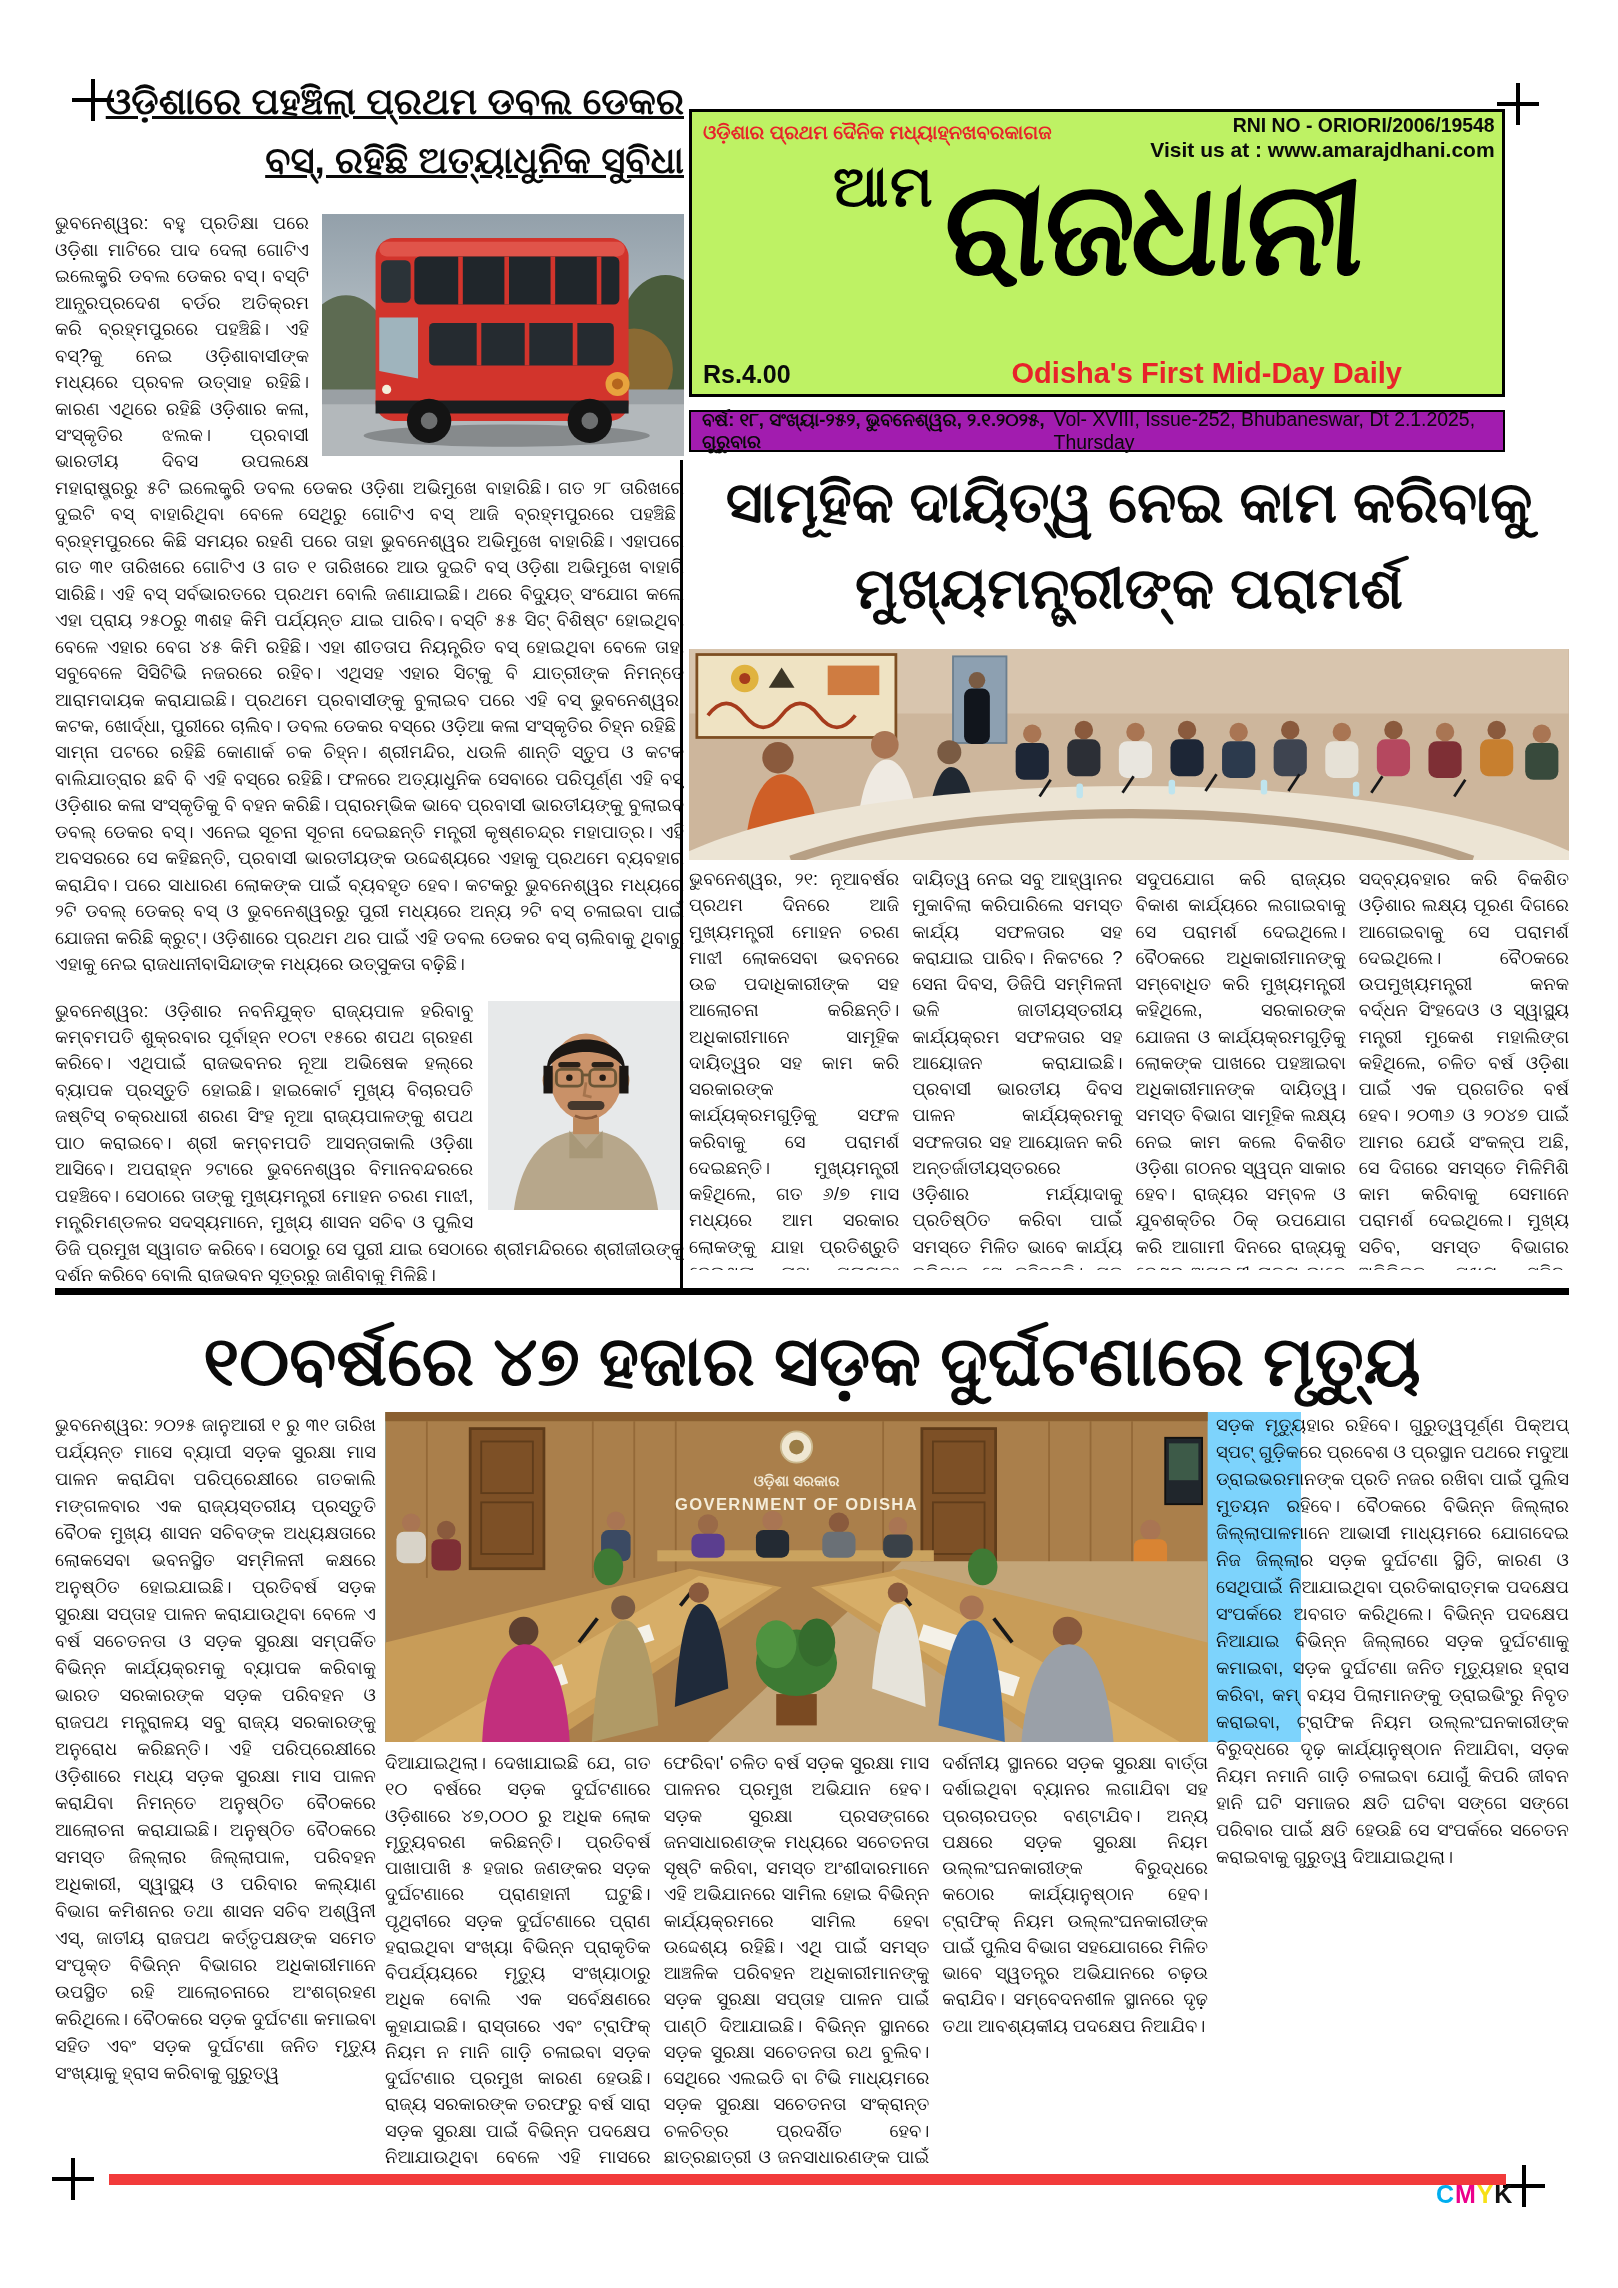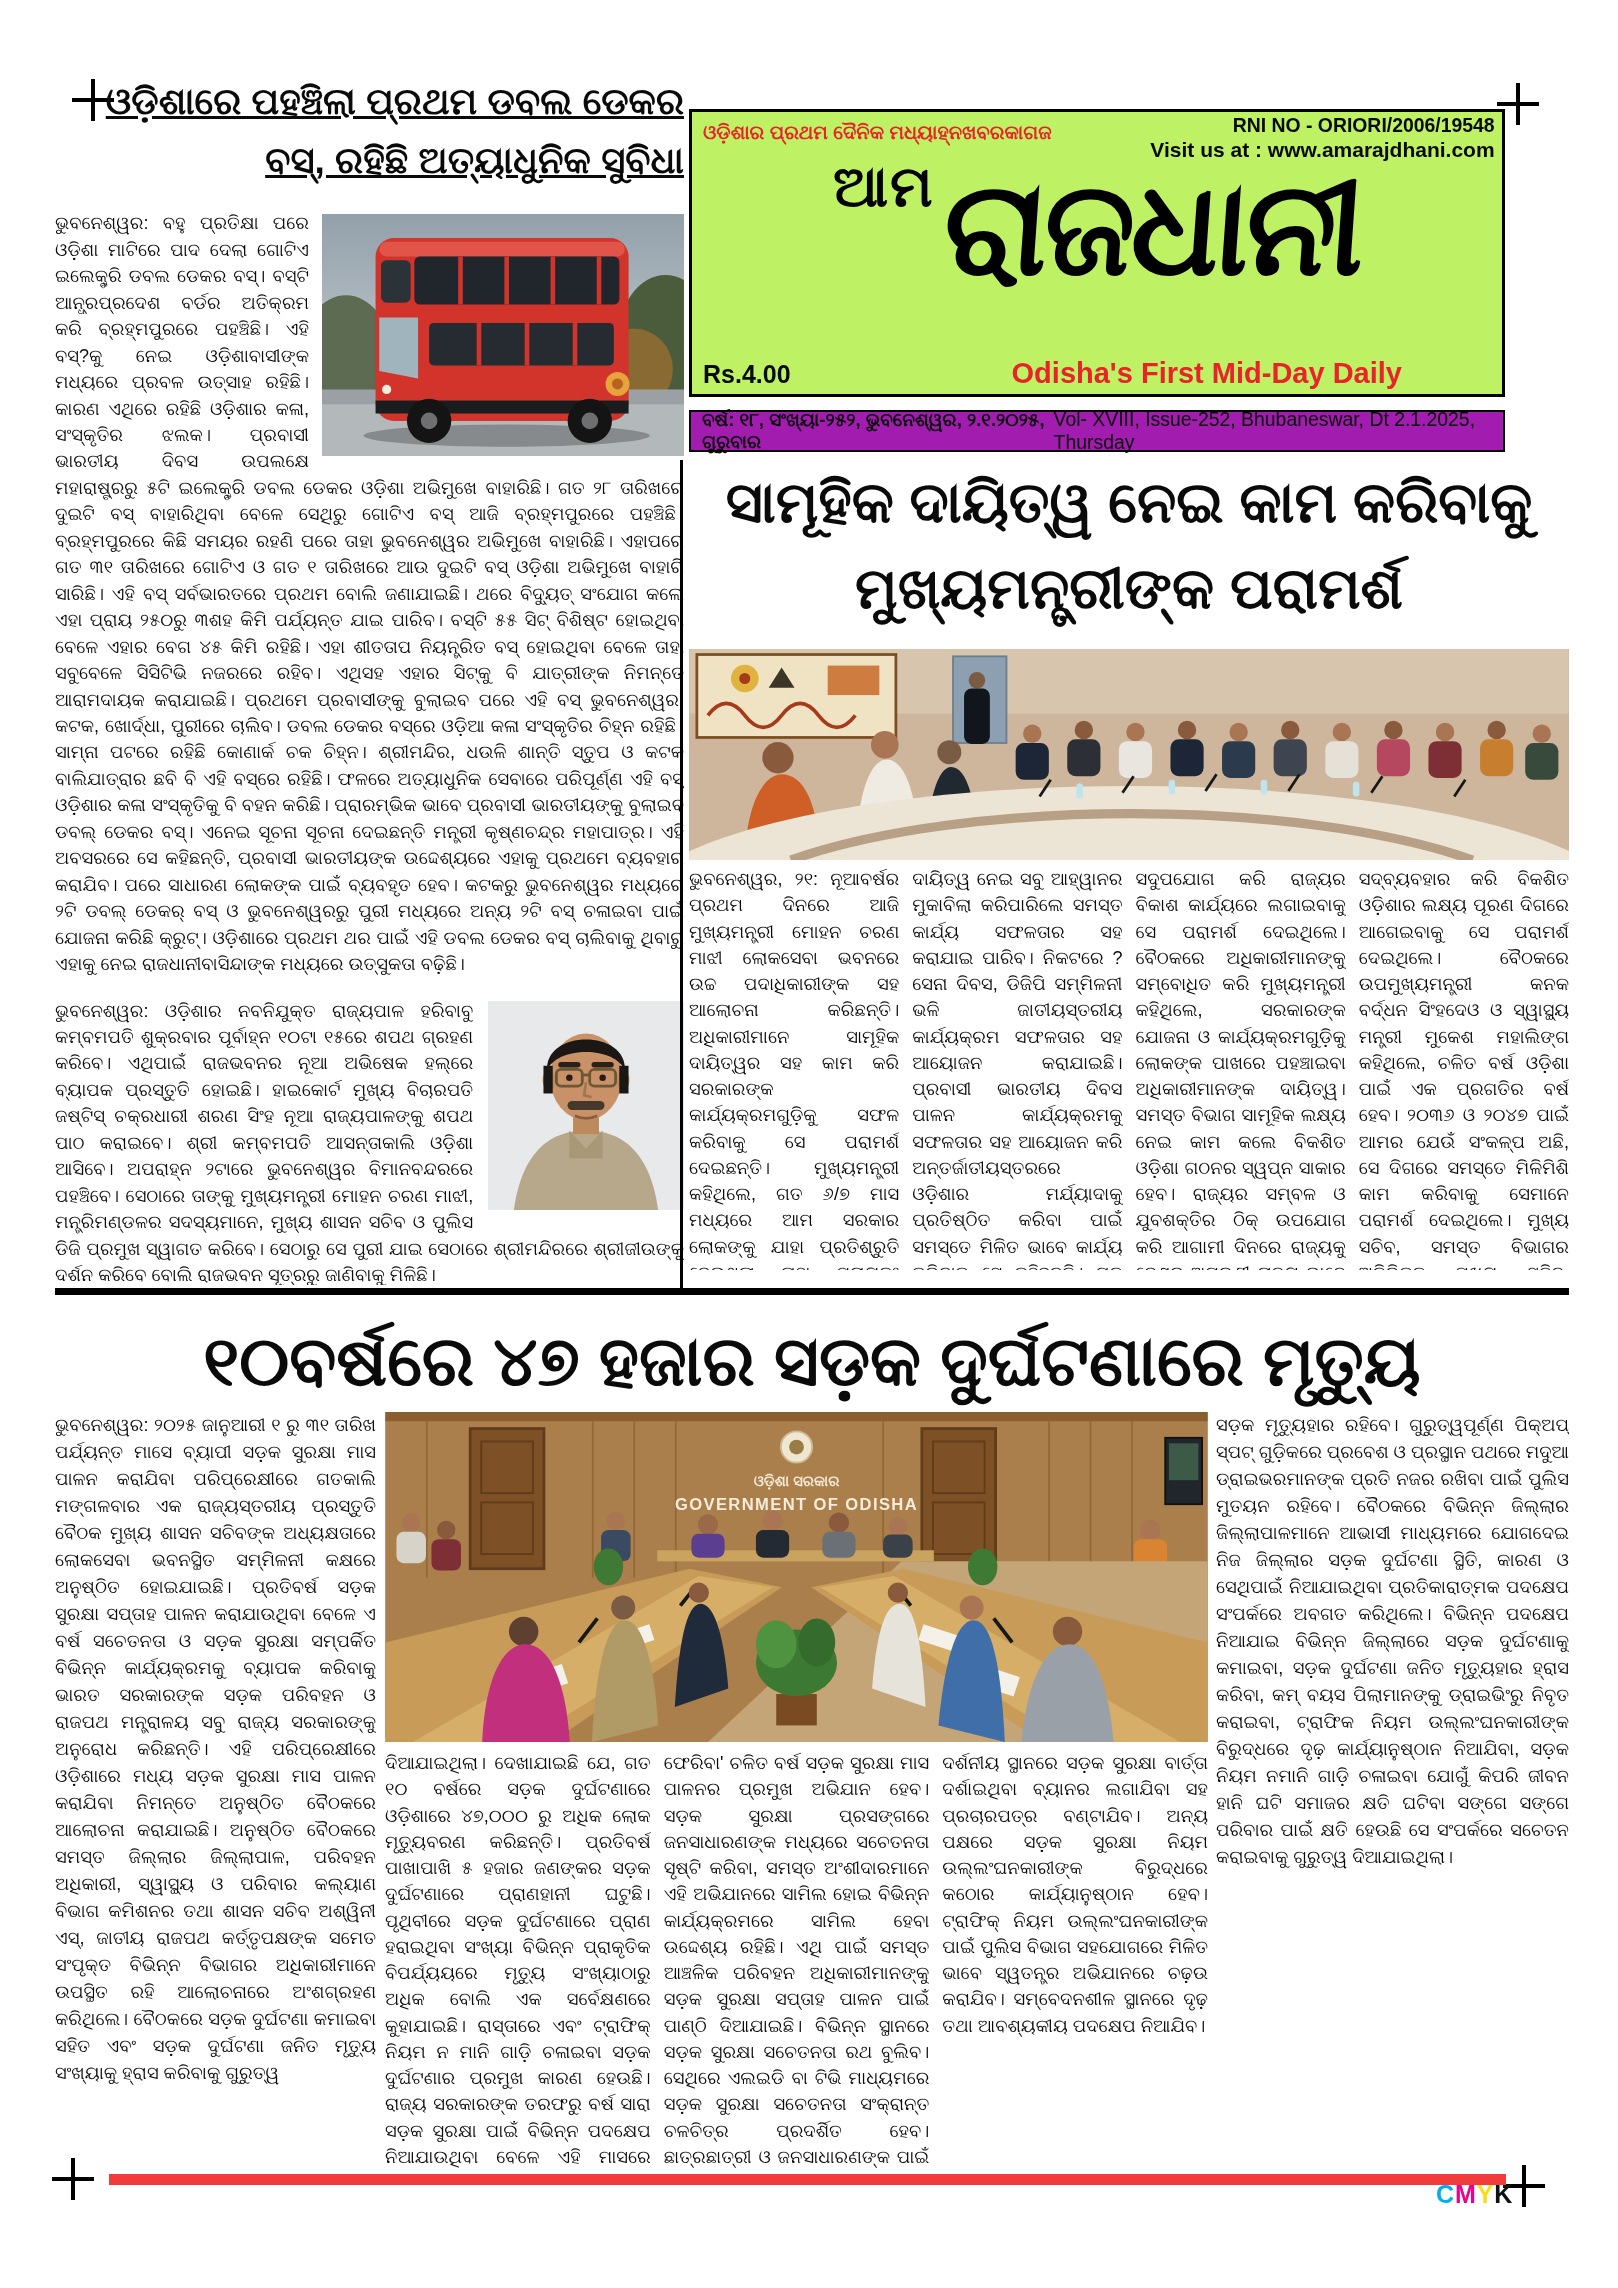--- a/index.html
+++ b/index.html
@@ -42,21 +42,21 @@
   #cm-cols{position:absolute;left:689px;top:866px;width:880px;height:404px;display:flex;gap:13px;}
   .col{flex:1;font-size:18px;line-height:1.46;text-align:justify;overflow:hidden;}
 
   #vrule{position:absolute;left:680px;top:460px;width:2.8px;height:829px;background:#000;}
   #divider{position:absolute;left:55px;top:1288px;width:1514px;height:6.5px;background:#000;}
 
   
   #acc-headline{position:absolute;left:55px;top:1303px;width:1514px;text-align:center;font-weight:900;font-size:69px;line-height:1.3;margin-top:14px;}
   #acc-wrap{position:absolute;left:55px;top:1412px;width:1514px;height:759px;}
   #acc-left{position:absolute;left:0;top:0;width:321px;height:759px;font-size:18px;line-height:1.5;text-align:justify;overflow:hidden;}
-  #acc-photo{position:absolute;left:330px;top:0;width:823px;height:330px;background:#f9a8d4;border-radius:7px;}
+  #acc-photo{position:absolute;left:330px;top:0;width:916px;height:330px;background:#7dd3fc;}
   #acc-mid{position:absolute;left:330px;top:338px;width:823px;height:421px;display:flex;gap:13px;}
   #acc-right{position:absolute;left:1161px;top:0;width:353px;height:759px;font-size:18px;line-height:1.5;text-align:justify;overflow:hidden;}
 
   
   #red-bar{position:absolute;left:109px;top:2174px;width:1397px;height:11px;background:#f23b3b;}
   #cmyk{position:absolute;left:1436px;top:2180px;font-size:25px;font-weight:bold;letter-spacing:0.9px;}
   #cmyk .c{color:#00aeef}#cmyk .m{color:#ec008c}#cmyk .y{color:#f7e017}#cmyk .k{color:#111}
 
   svg{display:block;}
 </style>

